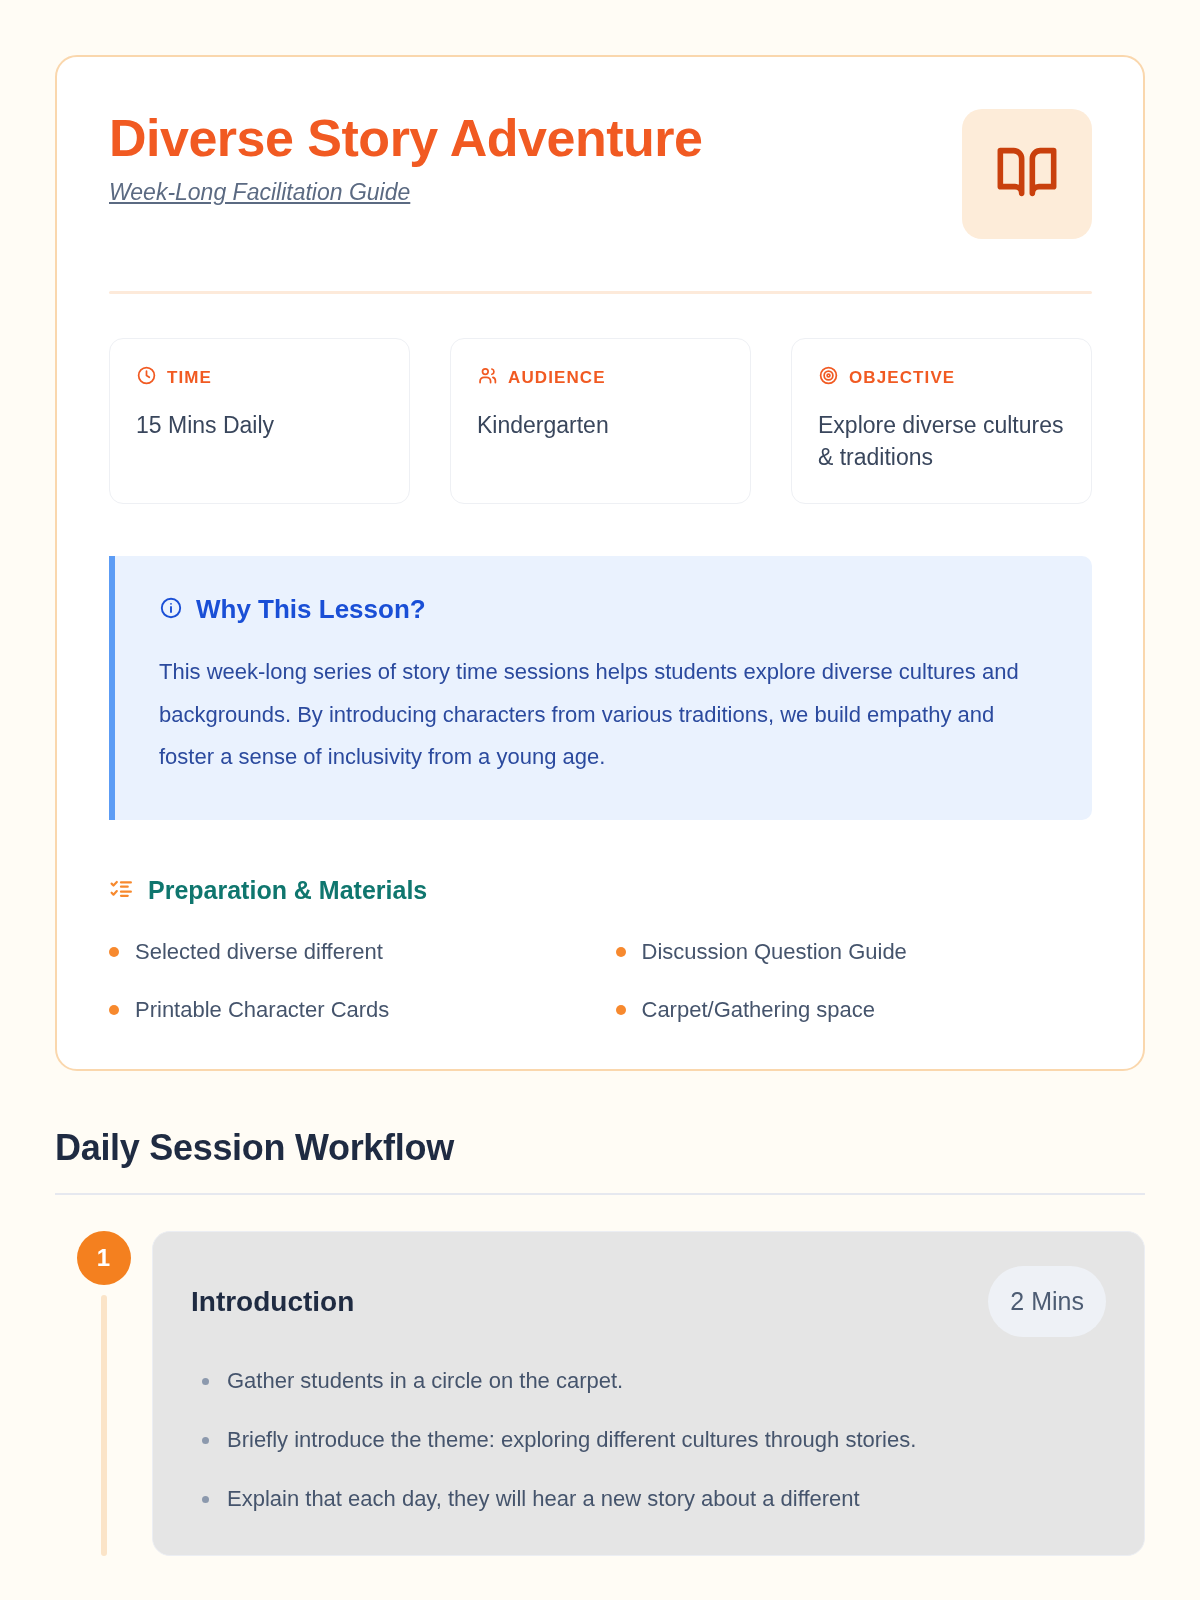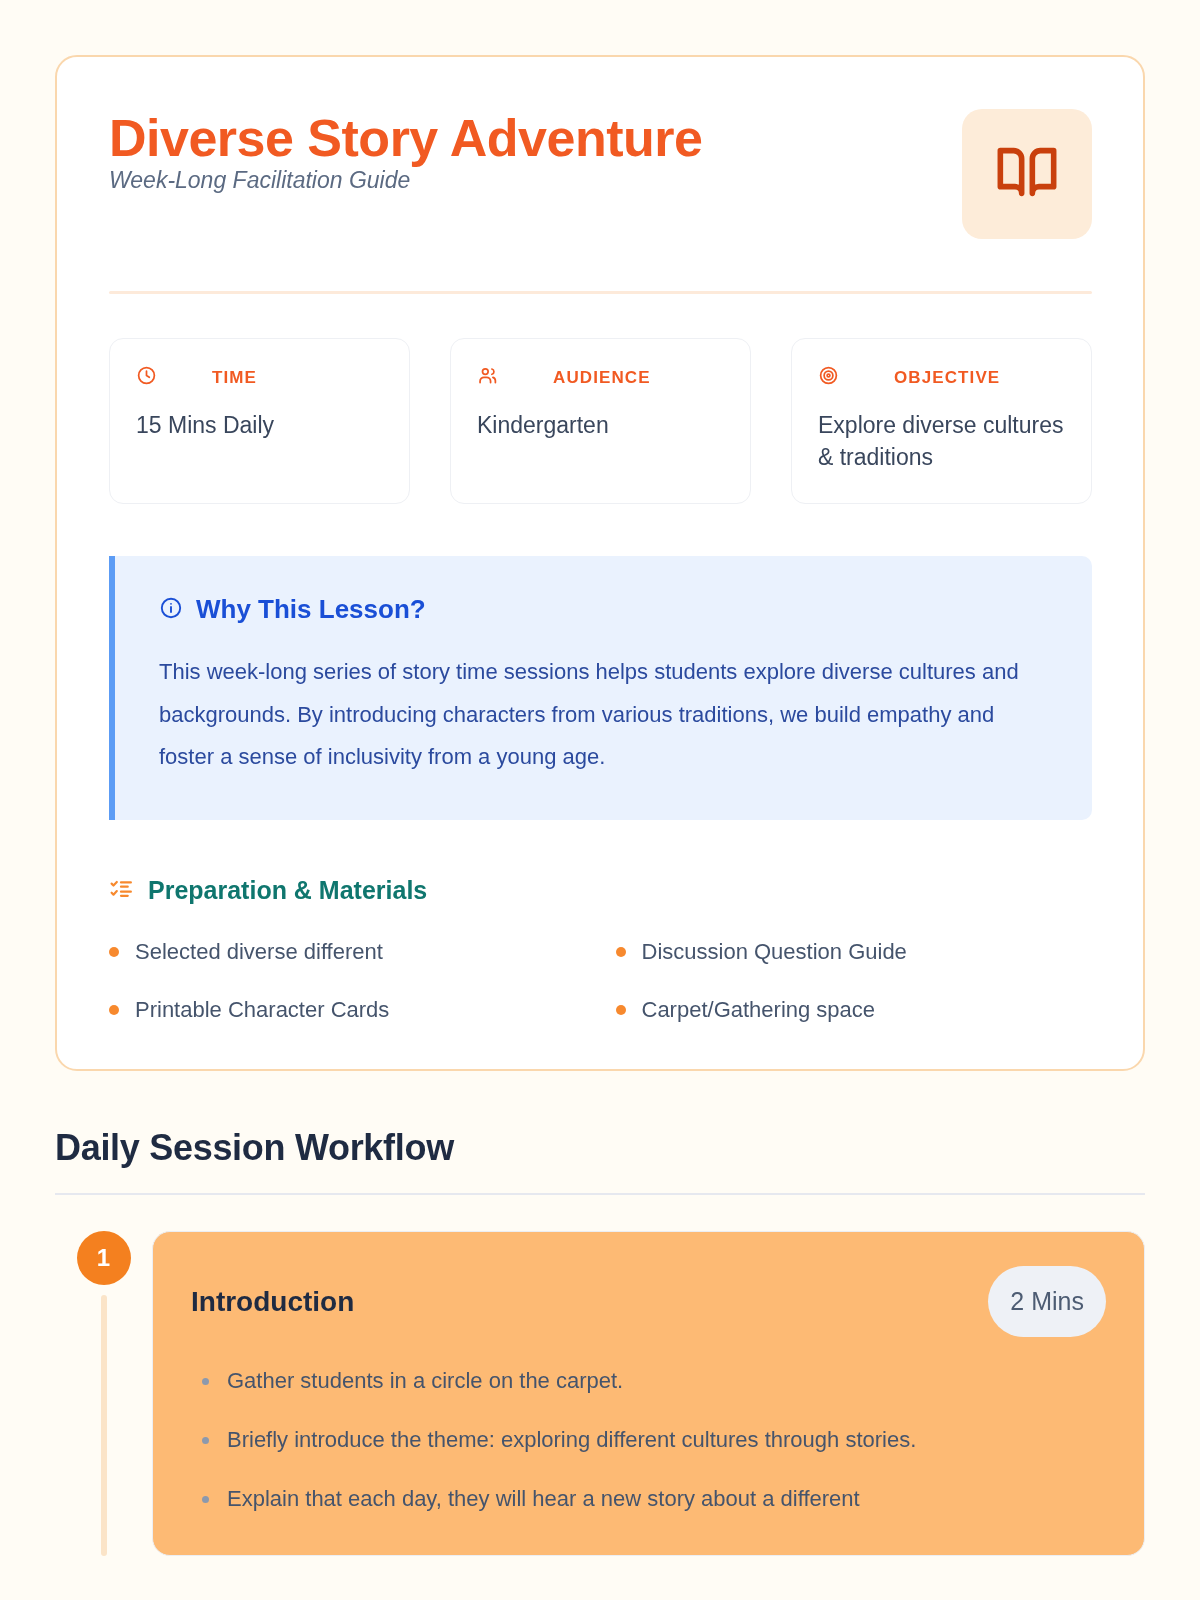--- a/index.html
+++ b/index.html
@@ -43,21 +43,23 @@
     font-weight: 700;
     color: #f15a22;
     line-height: 1.12;
     letter-spacing: -0.5px;
   }
 
   .hero-subtitle {
     font-size: 23px;
     font-style: italic;
     color: #5b6a82;
+    margin-top: 12px;
     font-weight: 400;
+    text-decoration: underline;
   }
 
   .hero-icon-tile {
     width: 130px;
     height: 130px;
     border-radius: 20px;
     background: #fdecd9;
     display: flex;
     align-items: center;
     justify-content: center;
@@ -92,21 +94,20 @@
     gap: 10px;
     margin-bottom: 20px;
   }
 
   .info-label {
     font-size: 17px;
     font-weight: 700;
     color: #f15a22;
     letter-spacing: 1.1px;
     text-transform: uppercase;
-    margin-left: 45px;
   }
 
   .info-value {
     font-size: 23px;
     color: #39465c;
     line-height: 1.38;
   }
 
   
   .callout {
@@ -225,21 +226,21 @@
     width: 6px;
     flex: 1 1 auto;
     min-height: 150px;
     background: #fbe4c8;
     margin-top: 10px;
     border-radius: 3px;
   }
 
   .step-card {
     flex: 1;
-    background: #fdba74;
+    background: #e5e5e5;
     border: 1.5px solid #eceef3;
     border-radius: 18px;
     padding: 34px 38px 40px 38px;
   }
 
   .step-card-head {
     display: flex;
     align-items: center;
     justify-content: space-between;
     gap: 20px;

